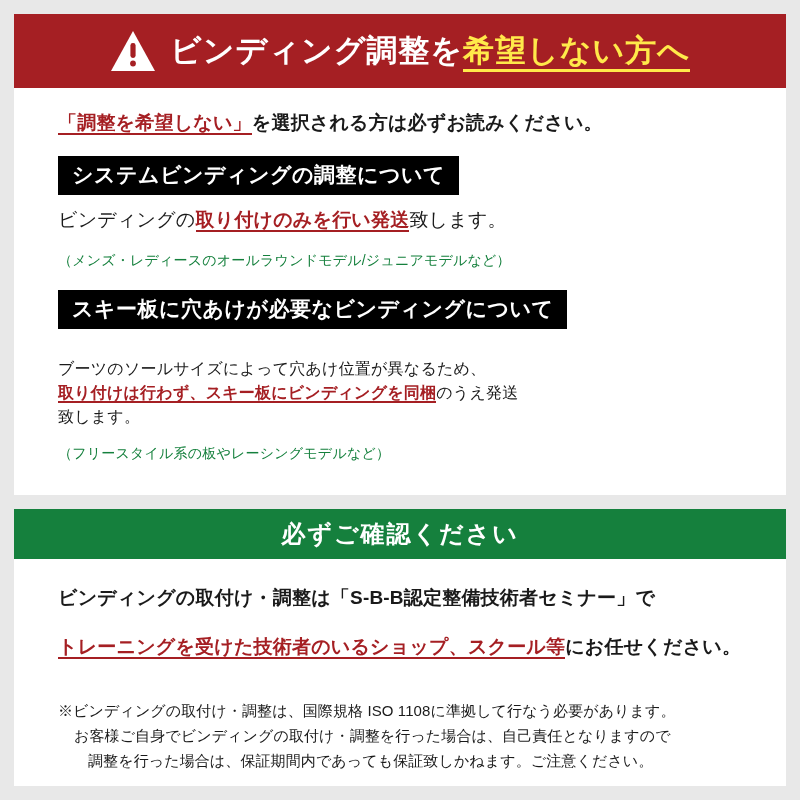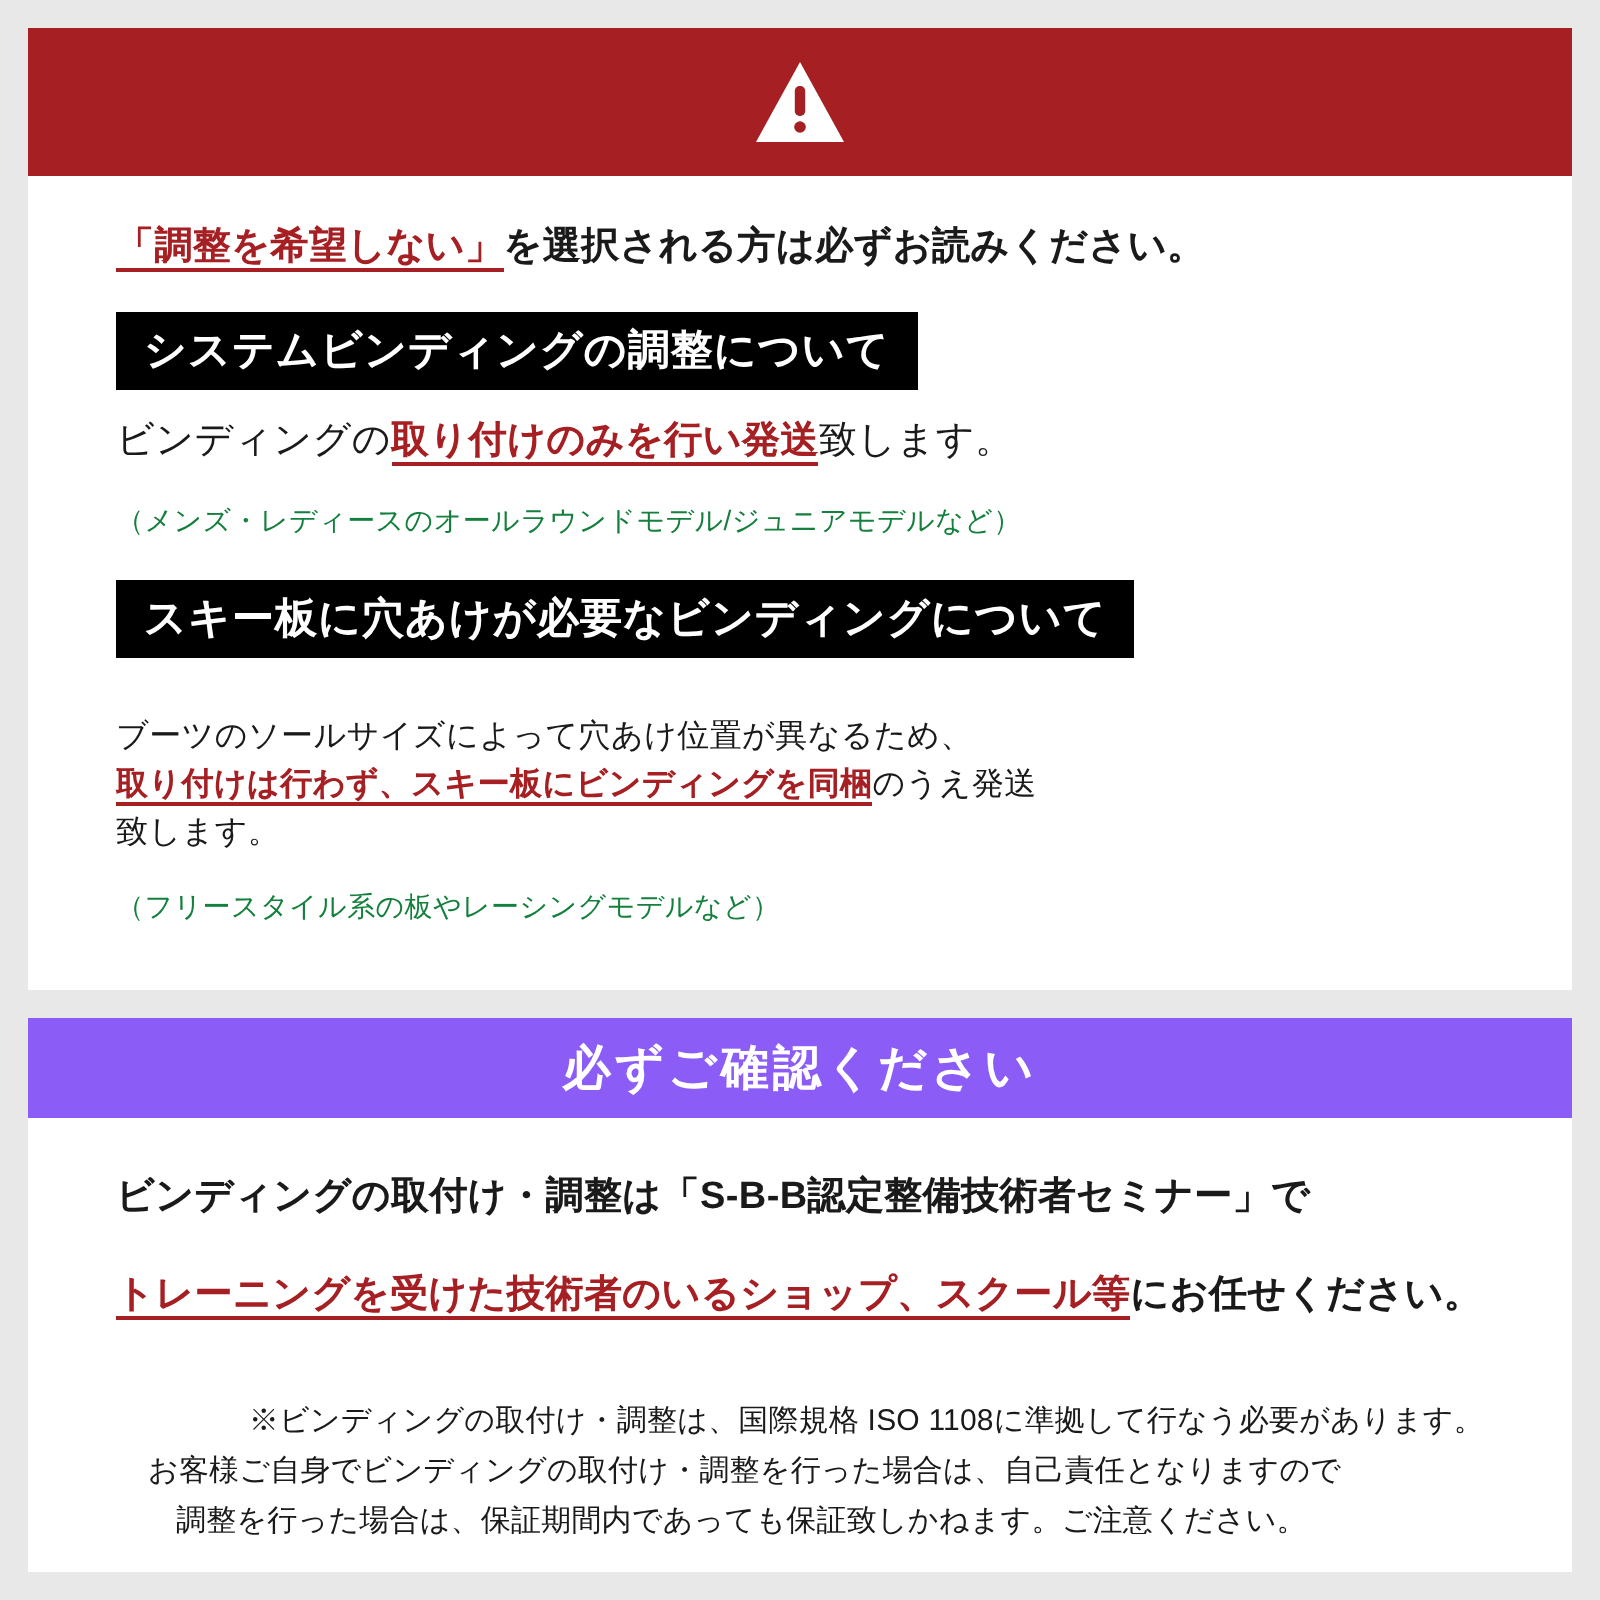--- a/index.html
+++ b/index.html
@@ -125,21 +125,21 @@
   }
 
   
   .panel-2 {
     flex: 1 1 auto;
     display: flex;
     flex-direction: column;
     padding-bottom: 10px;
   }
   .gray-banner {
-    background: #8b5cf6;
+    background: #15803d;
     height: 50px;
     display: flex;
     align-items: center;
     justify-content: center;
   }
   .gray-banner-title {
     color: #ffffff;
     font-size: 24px;
     font-weight: bold;
     letter-spacing: 2px;
@@ -165,39 +165,40 @@
     border-bottom: 2px solid #a51f23;
   }
   .fineprint {
     padding: 0 44px;
     margin-top: 20px;
     font-size: 15px;
     color: #1a1a1a;
     line-height: 1.65;
     letter-spacing: .1px;
   }
-  .fineprint .ind1 { display: block; text-align: right; }
+  .fineprint .ind1 { display: block; }
   .fineprint .ind2 { display: block; padding-left: 16px; }
   .fineprint .ind3 { display: block; padding-left: 30px; }
 </style>
 </head>
 <body>
 
 <div class="page">
 
   <section class="panel panel-1">
 
     <div class="banner">
       <span class="warn-icon">
         <svg viewBox="0 0 46 42" width="46" height="42" aria-hidden="true">
           <polygon points="23,1 45,41 1,41" fill="#ffffff"></polygon>
           <rect x="20.4" y="13" width="5.2" height="15" rx="2.4" fill="#a51f23"></rect>
           <circle cx="23" cy="33.5" r="2.9" fill="#a51f23"></circle>
         </svg>
       </span>
+      <h1 class="banner-title"><span>ビンディング調整を</span><span class="hl">希望しない方へ</span></h1>
     </div>
 
     <p class="lead"><span class="red-u">「調整を希望しない」</span><span>を選択される方は必ずお読みください。</span></p>
 
     <div class="sec-head">
       <span class="sec-head-inner">システムビンディングの調整について</span>
     </div>
     <p class="body-line"><span>ビンディングの</span><span class="red-u">取り付けのみを行い発送</span><span>致します。</span></p>
     <p class="note">（メンズ・レディースのオールラウンドモデル/ジュニアモデルなど）</p>
 

